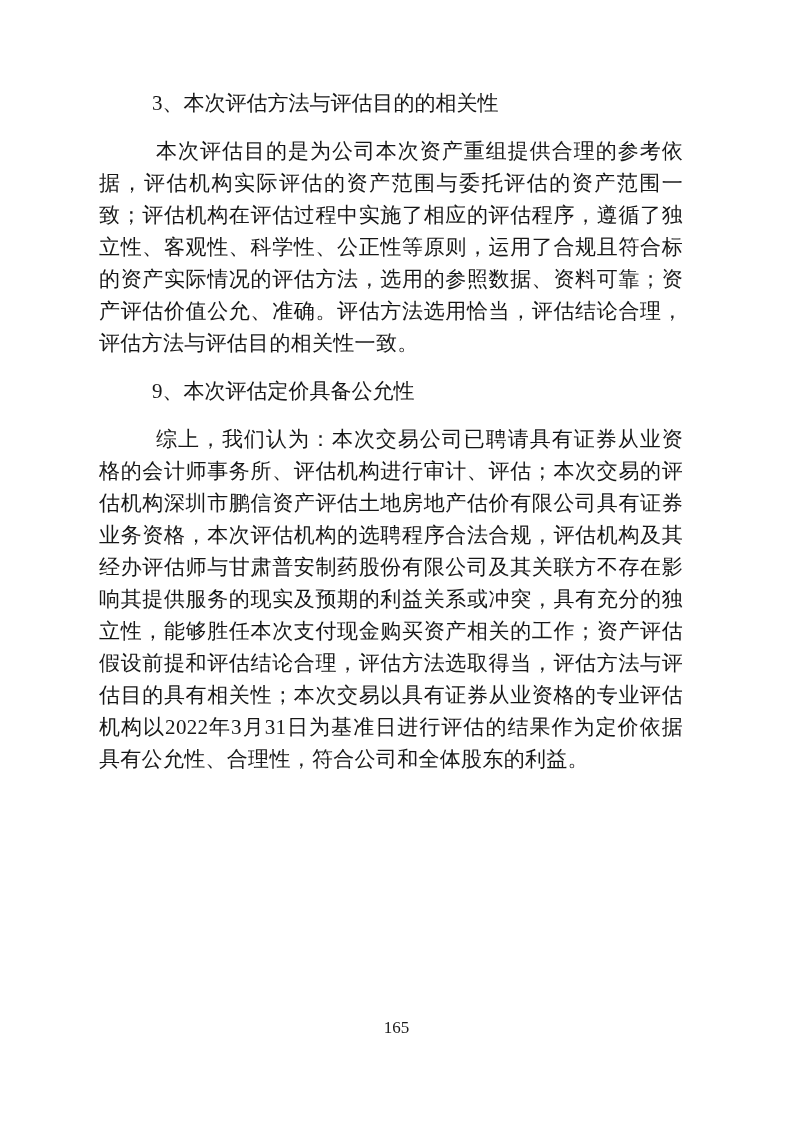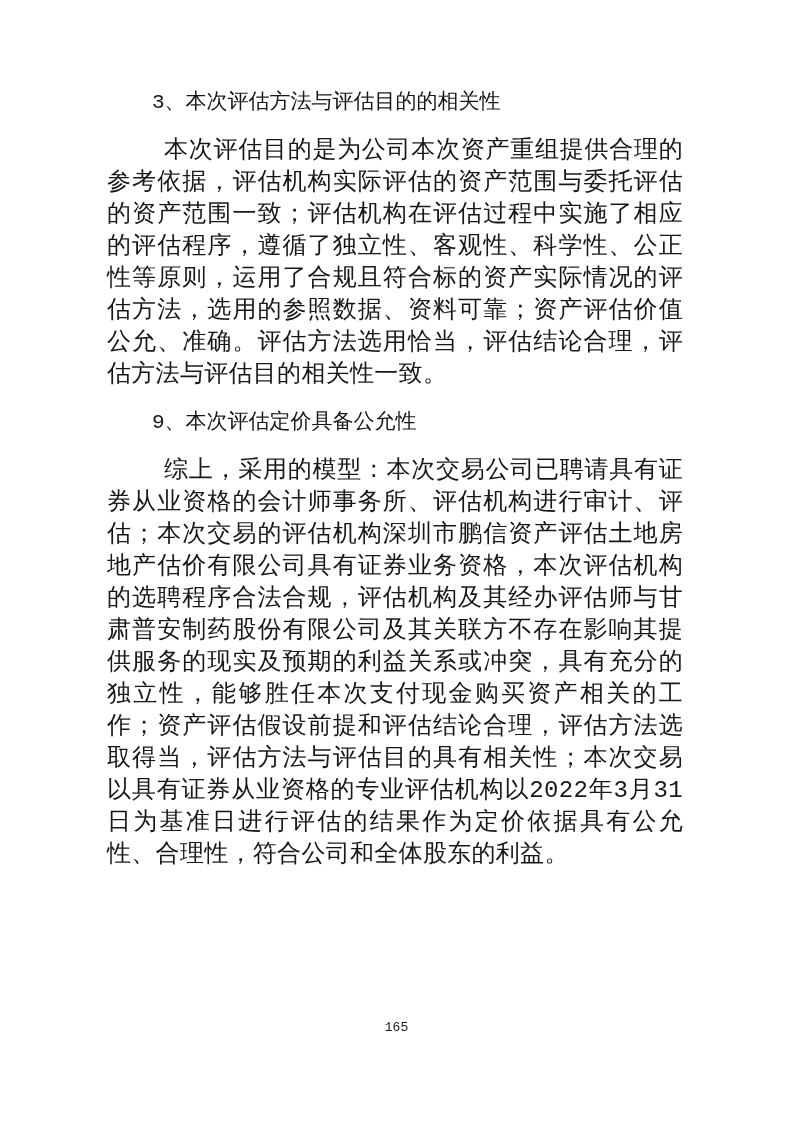--- a/index.html
+++ b/index.html
@@ -6,67 +6,67 @@
     margin: 0;
     padding: 0;
     background: #ffffff;
   }
   .page {
     position: relative;
     width: 793px;
     height: 1122px;
     background: #ffffff;
     overflow: hidden;
-    font-family: Liberation Mono, monospace;
+    font-family: Liberation Serif, serif;
     color: #171717;
   }
   .content {
     position: absolute;
     left: 95px;
     top: 87px;
     width: 588px;
   }
   .sec-heading {
     font-size: 21px;
     line-height: 32px;
     font-weight: normal;
     margin: 0 0 16px 0;
     text-indent: 57px;
     white-space: nowrap;
   }
   .para {
-    font-size: 24px;
+    font-size: 21px;
     line-height: 32px;
-    margin: 0 0 16px 12px;
+    margin: 0 0 16px 4px;
     text-indent: 57px;
     text-align: justify;
     letter-spacing: 0.3px;
   }
   .page-number {
     position: absolute;
     left: 0;
     top: 1018px;
     width: 100%;
     text-align: center;
-    font-size: 13px;
+    font-size: 17px;
     line-height: 20px;
     color: #1a1a1a;
   }
 </style>
 </head>
 <body>
 
 <div class="page">
   <div class="content">
 
     <h2 class="sec-heading">3、本次评估方法与评估目的的相关性</h2>
 
     <p class="para">本次评估目的是为公司本次资产重组提供合理的参考依据，评估机构实际评估的资产范围与委托评估的资产范围一致；评估机构在评估过程中实施了相应的评估程序，遵循了独立性、客观性、科学性、公正性等原则，运用了合规且符合标的资产实际情况的评估方法，选用的参照数据、资料可靠；资产评估价值公允、准确。评估方法选用恰当，评估结论合理，评估方法与评估目的相关性一致。</p>
 
     <h2 class="sec-heading">9、本次评估定价具备公允性</h2>
 
 
-    <p class="para">综上，采用的模型：本次交易公司已聘请具有证券从业资格的会计师事务所、评估机构进行审计、评估；本次交易的评估机构深圳市鹏信资产评估土地房地产估价有限公司具有证券业务资格，本次评估机构的选聘程序合法合规，评估机构及其经办评估师与甘肃普安制药股份有限公司及其关联方不存在影响其提供服务的现实及预期的利益关系或冲突，具有充分的独立性，能够胜任本次支付现金购买资产相关的工作；资产评估假设前提和评估结论合理，评估方法选取得当，评估方法与评估目的具有相关性；本次交易以具有证券从业资格的专业评估机构以2022年3月31日为基准日进行评估的结果作为定价依据具有公允性、合理性，符合公司和全体股东的利益。</p>
+    <p class="para">综上，我们认为：本次交易公司已聘请具有证券从业资格的会计师事务所、评估机构进行审计、评估；本次交易的评估机构深圳市鹏信资产评估土地房地产估价有限公司具有证券业务资格，本次评估机构的选聘程序合法合规，评估机构及其经办评估师与甘肃普安制药股份有限公司及其关联方不存在影响其提供服务的现实及预期的利益关系或冲突，具有充分的独立性，能够胜任本次支付现金购买资产相关的工作；资产评估假设前提和评估结论合理，评估方法选取得当，评估方法与评估目的具有相关性；本次交易以具有证券从业资格的专业评估机构以2022年3月31日为基准日进行评估的结果作为定价依据具有公允性、合理性，符合公司和全体股东的利益。</p>
 
   </div>
 
   <div class="page-number">165</div>
 </div>
 
 </body></html>

